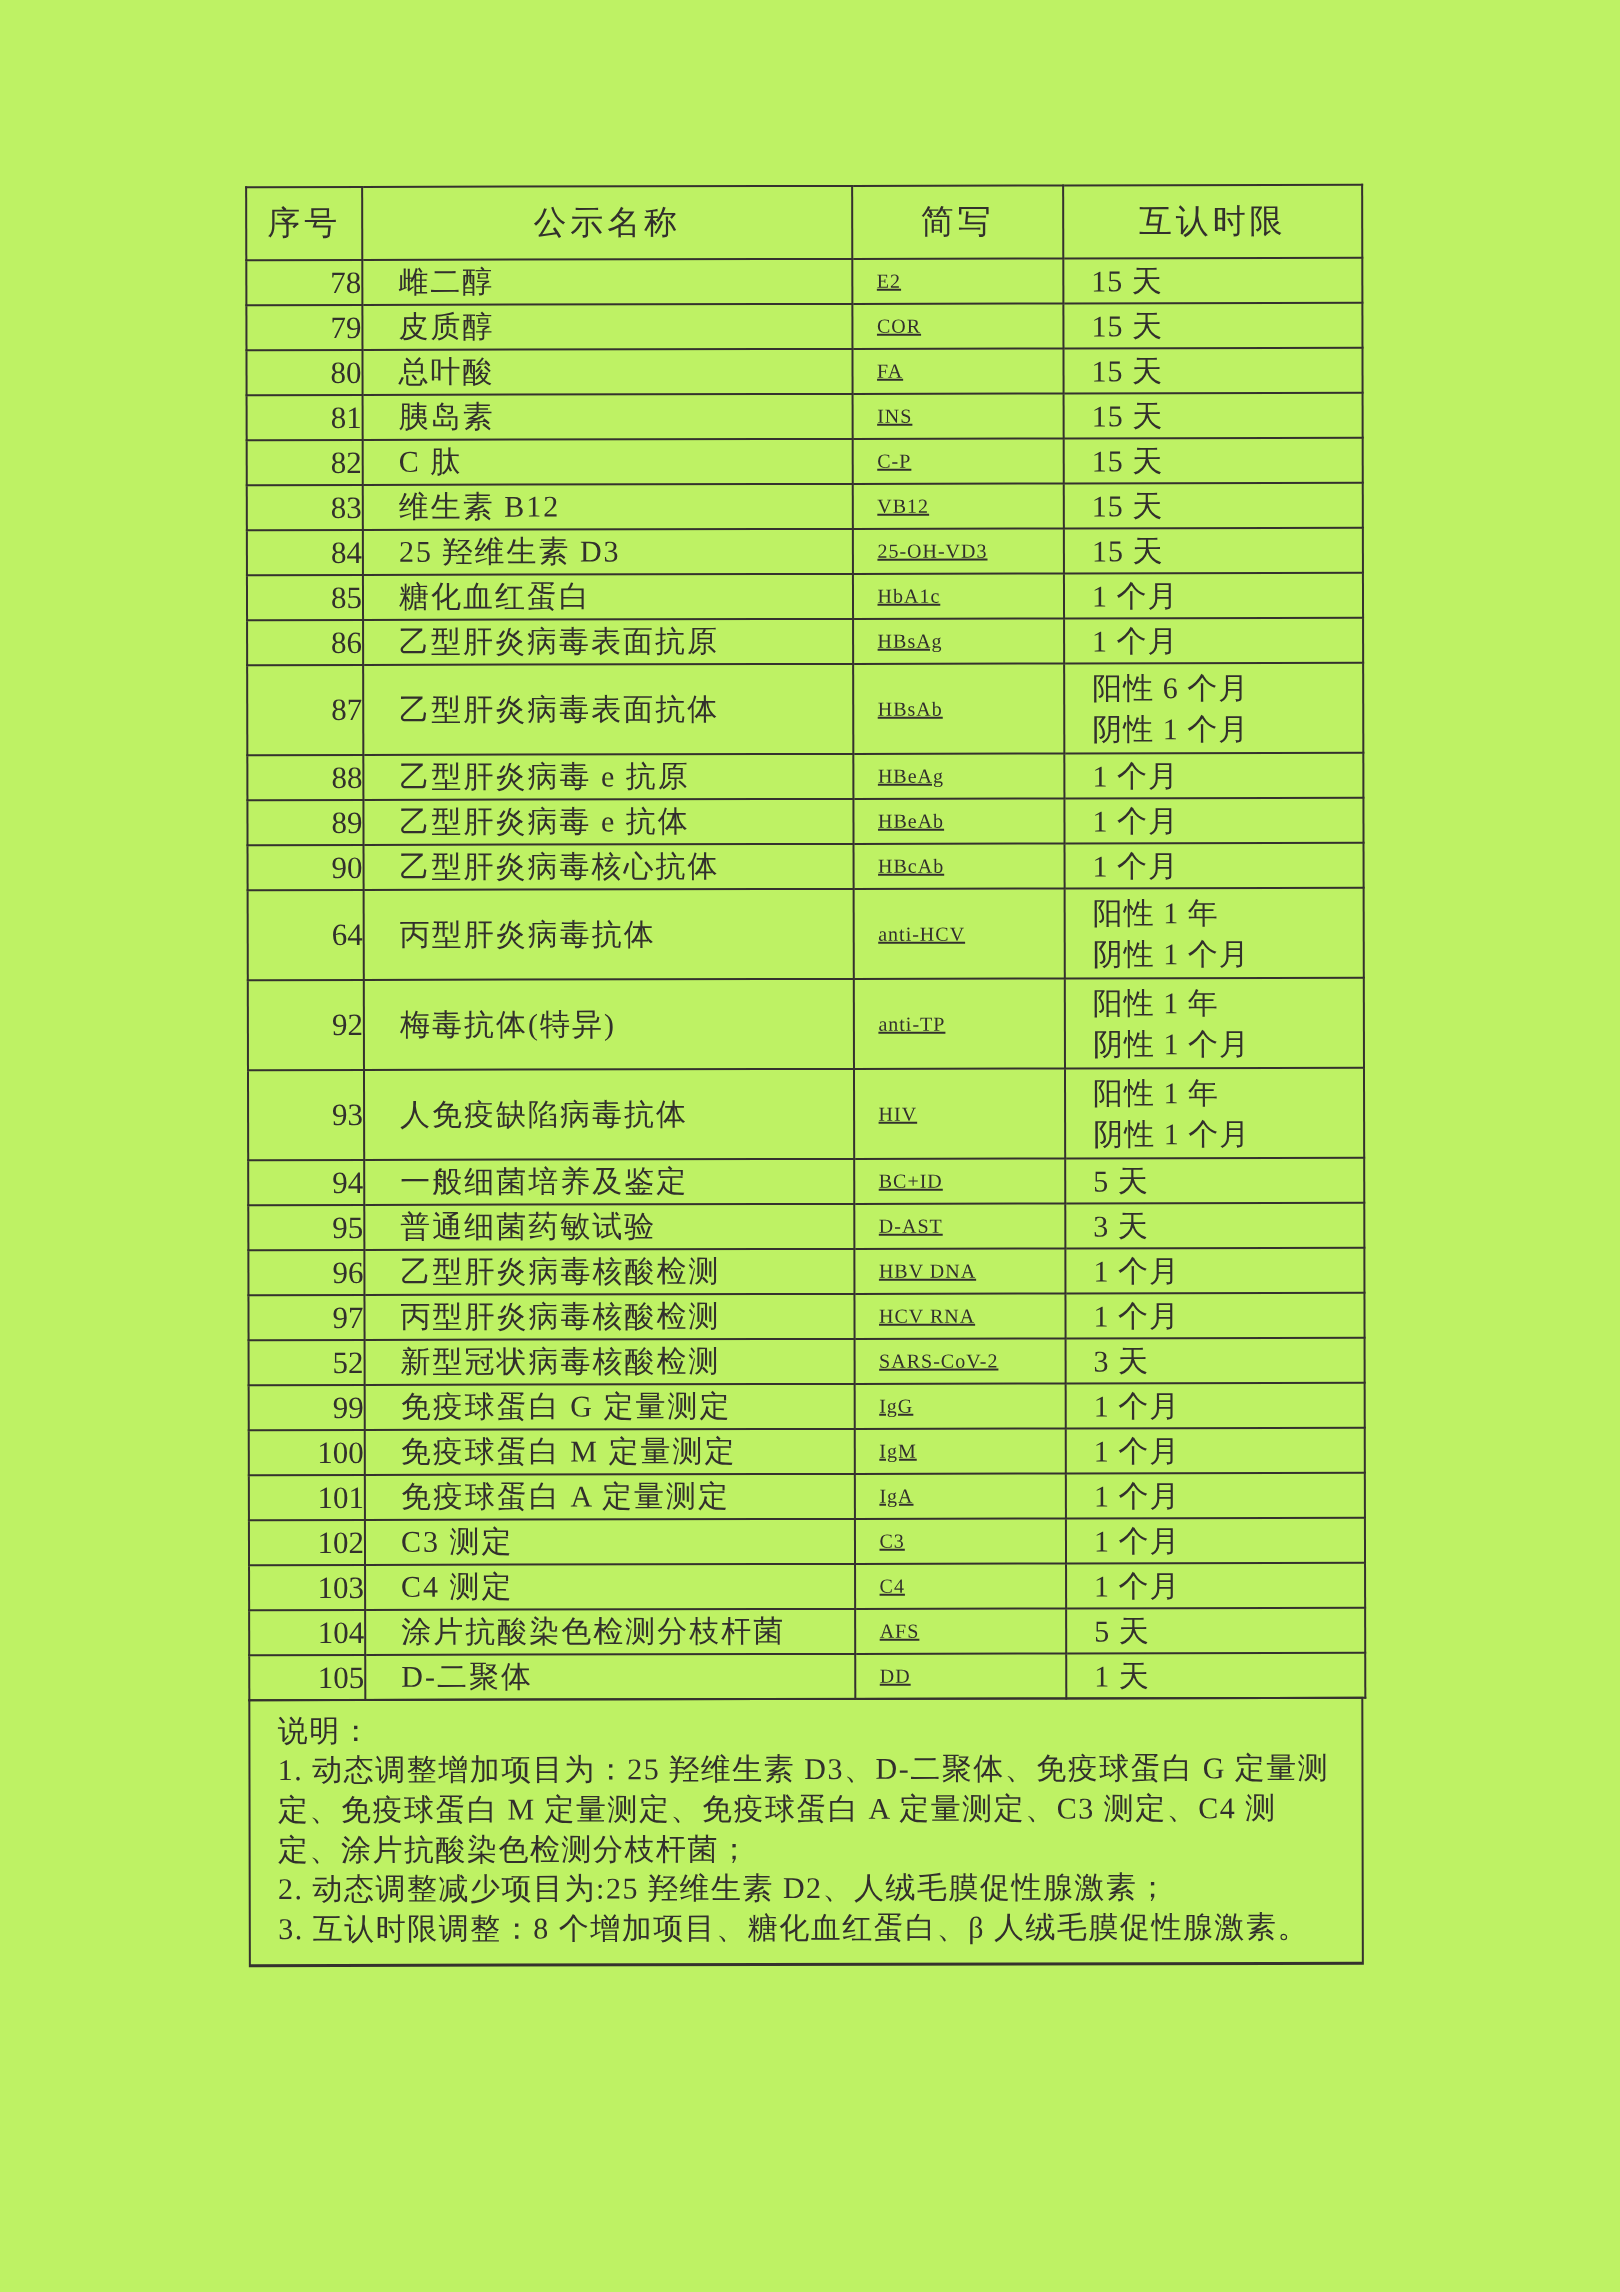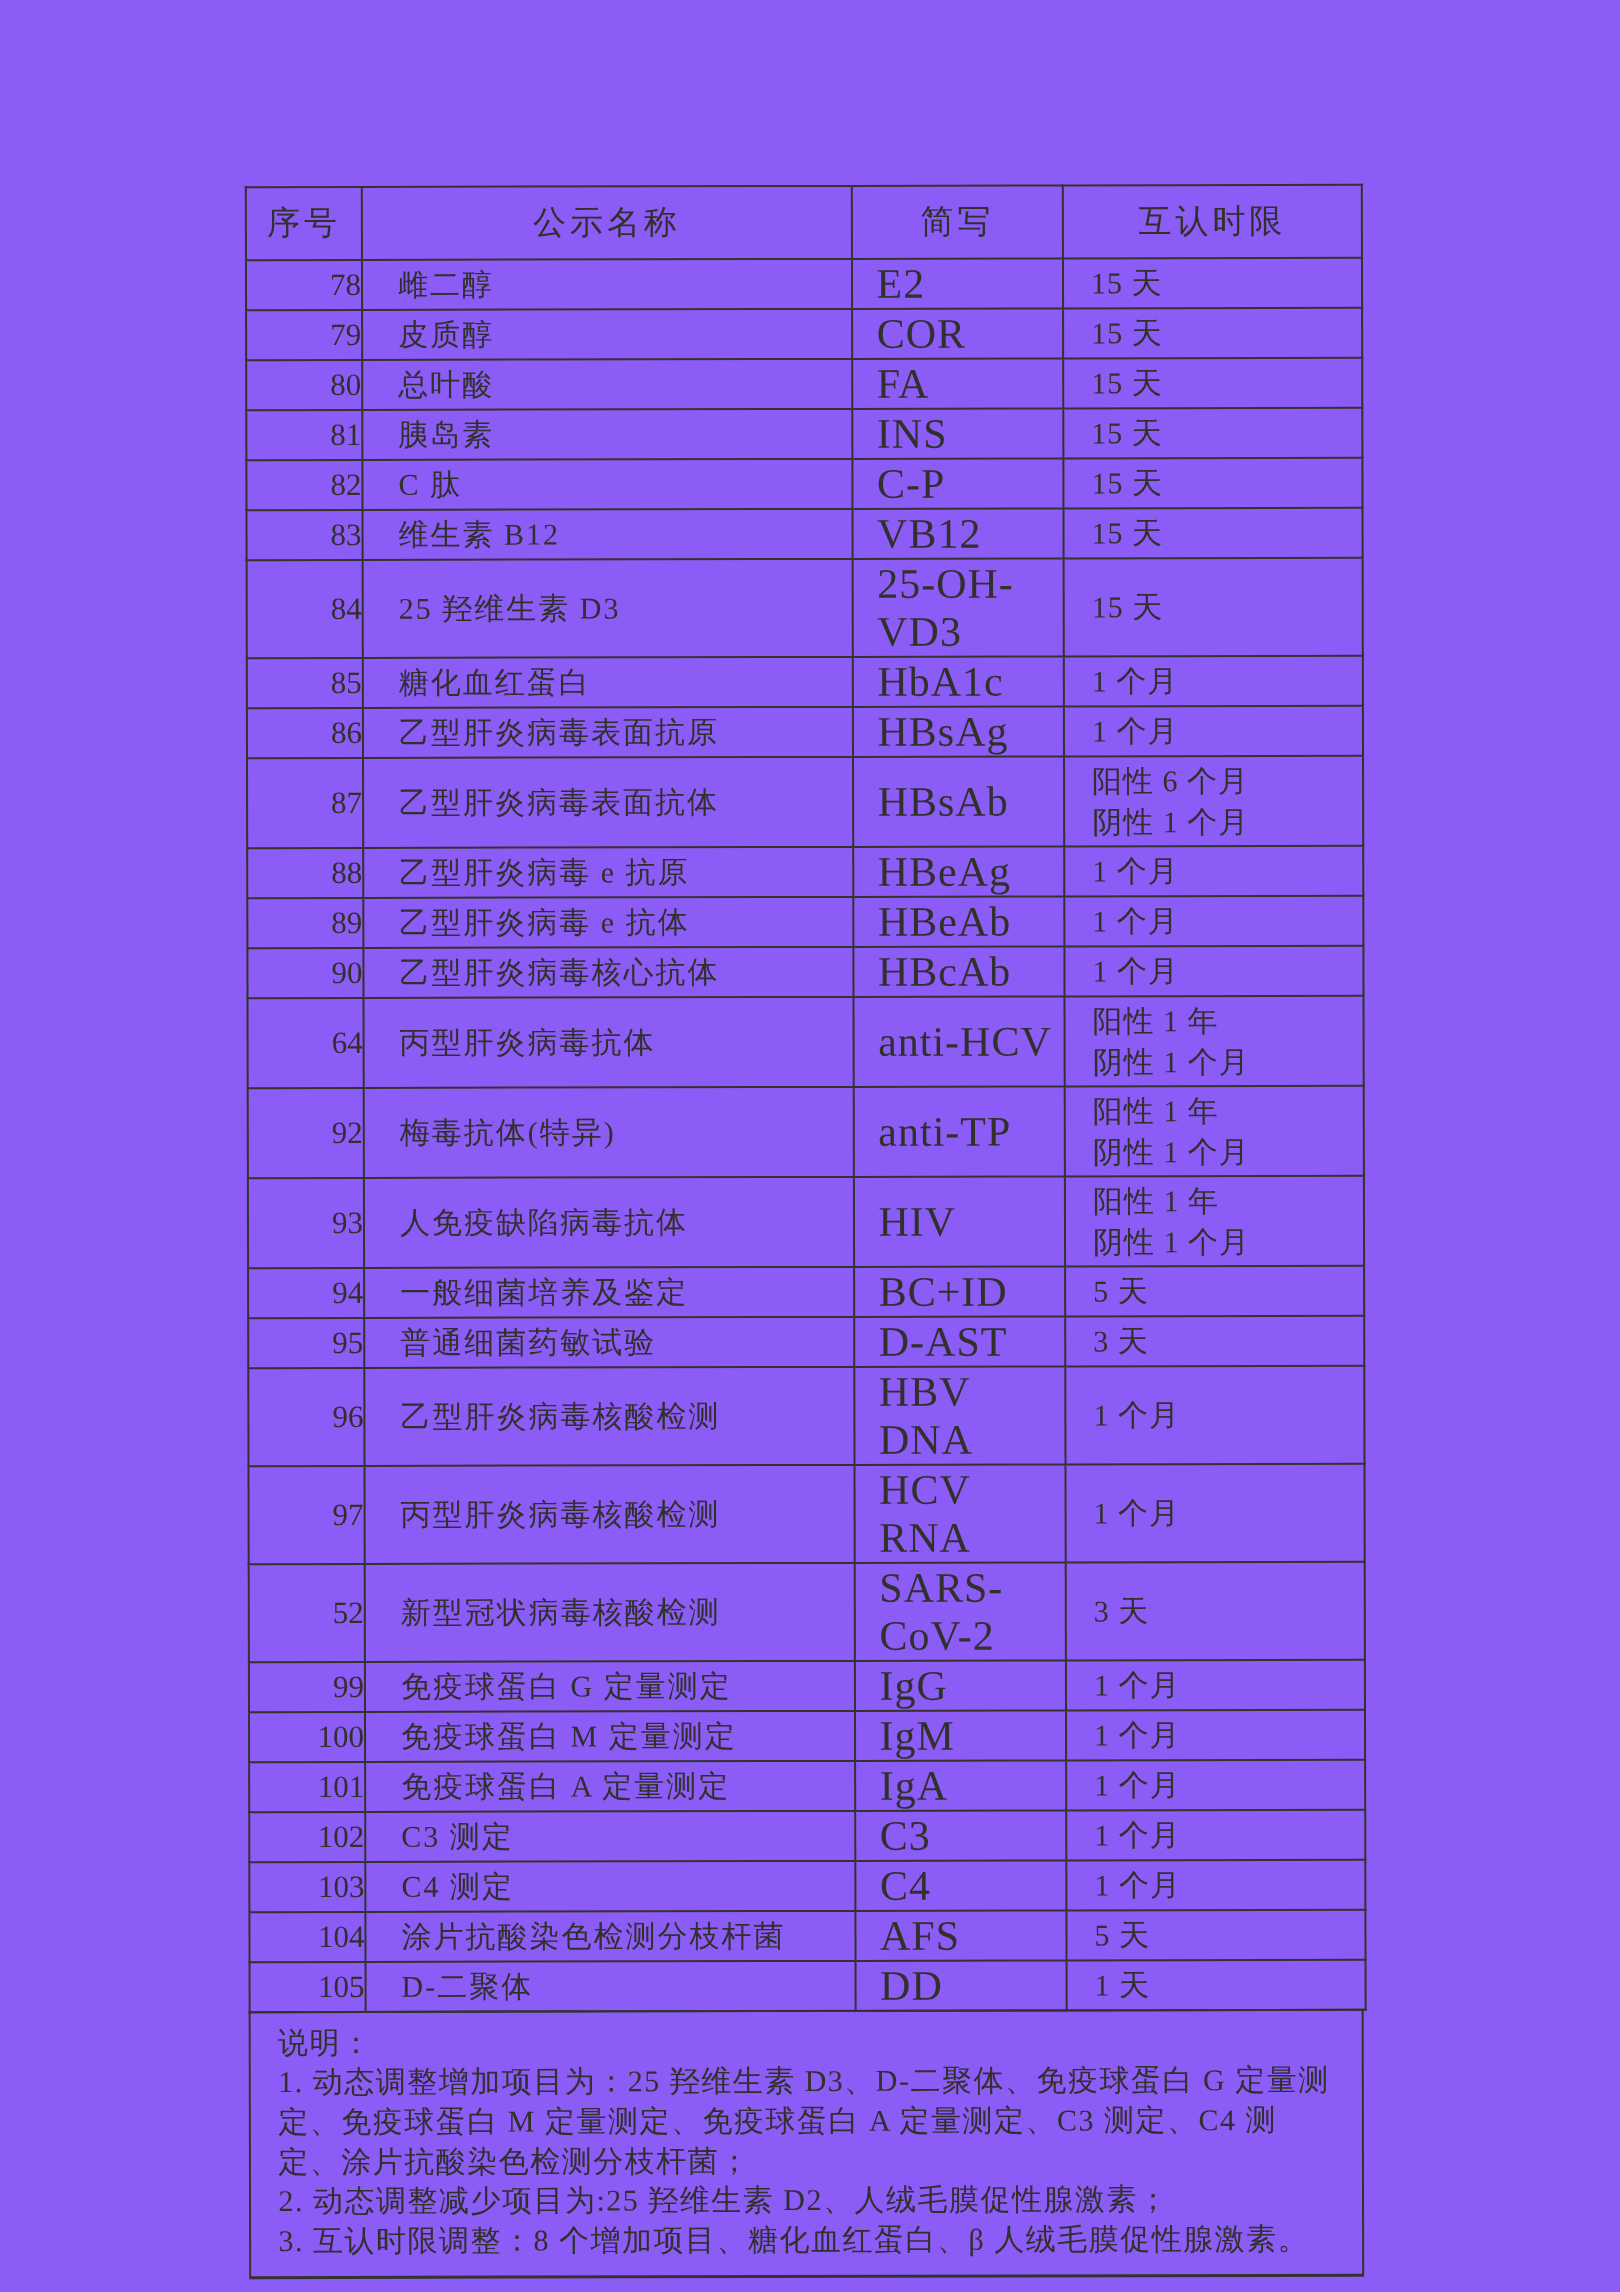--- a/index.html
+++ b/index.html
@@ -5,21 +5,21 @@
   html, body { margin: 0; padding: 0; }
   body {
     width: 1620px; height: 2293px;
     background: #f6f5f3;
     font-family: "Liberation Serif", "DejaVu Serif", serif;
     color: #32302c;
   }
   .sheet {
     position: relative;
     width: 1620px; height: 2293px;
-    background: #8b5cf6;
+    background: #bef264;
     overflow: hidden;
   }
   .table-wrap {
     position: absolute;
     left: 247px; top: 185px;
     width: 1115px;
     transform: rotate(-0.12deg);
   }
   table {
     width: 100%;
@@ -36,21 +36,21 @@
     font-size: 33px;
     font-weight: normal;
     letter-spacing: 3.9px;
     text-align: center;
     border-bottom-width: 2.9px;
   }
   tbody tr { height: 45px; }
   tbody tr.tall { height: 90px; }
   td.c-no   { text-align: right; font-size: 31px; }
   td.c-name { padding-left: 35px; font-size: 30px; letter-spacing: 2px; }
-  td.c-abbr { padding-left: 23.5px; font-size: 42px; letter-spacing: 1px; }
+  td.c-abbr { padding-left: 23.5px; font-size: 20px; letter-spacing: 1px; text-decoration: underline; }
   td.c-limit {
     padding-left: 27px; font-size: 30px; letter-spacing: 1px;
     white-space: pre-line; line-height: 1.38;
   }
   .notes {
     border: 2px solid #35322e;
     border-bottom-width: 3.9px;
     margin-top: -2px;
     padding: 9.8px 23.5px 15.7px 27.4px;
     font-size: 30px;

